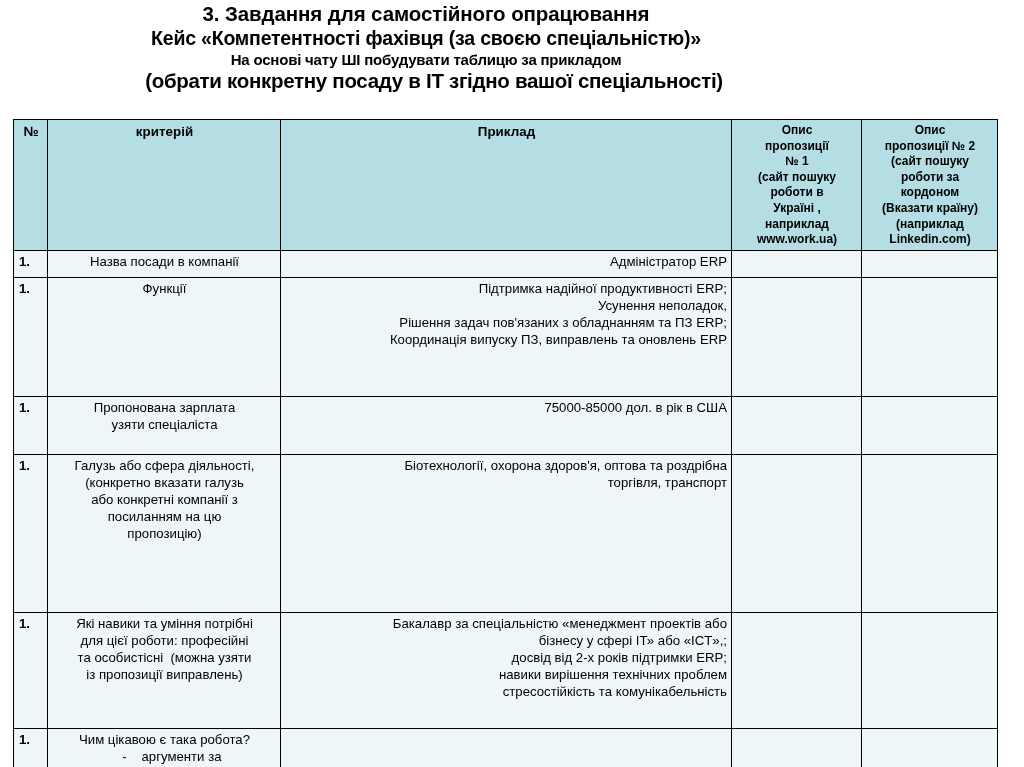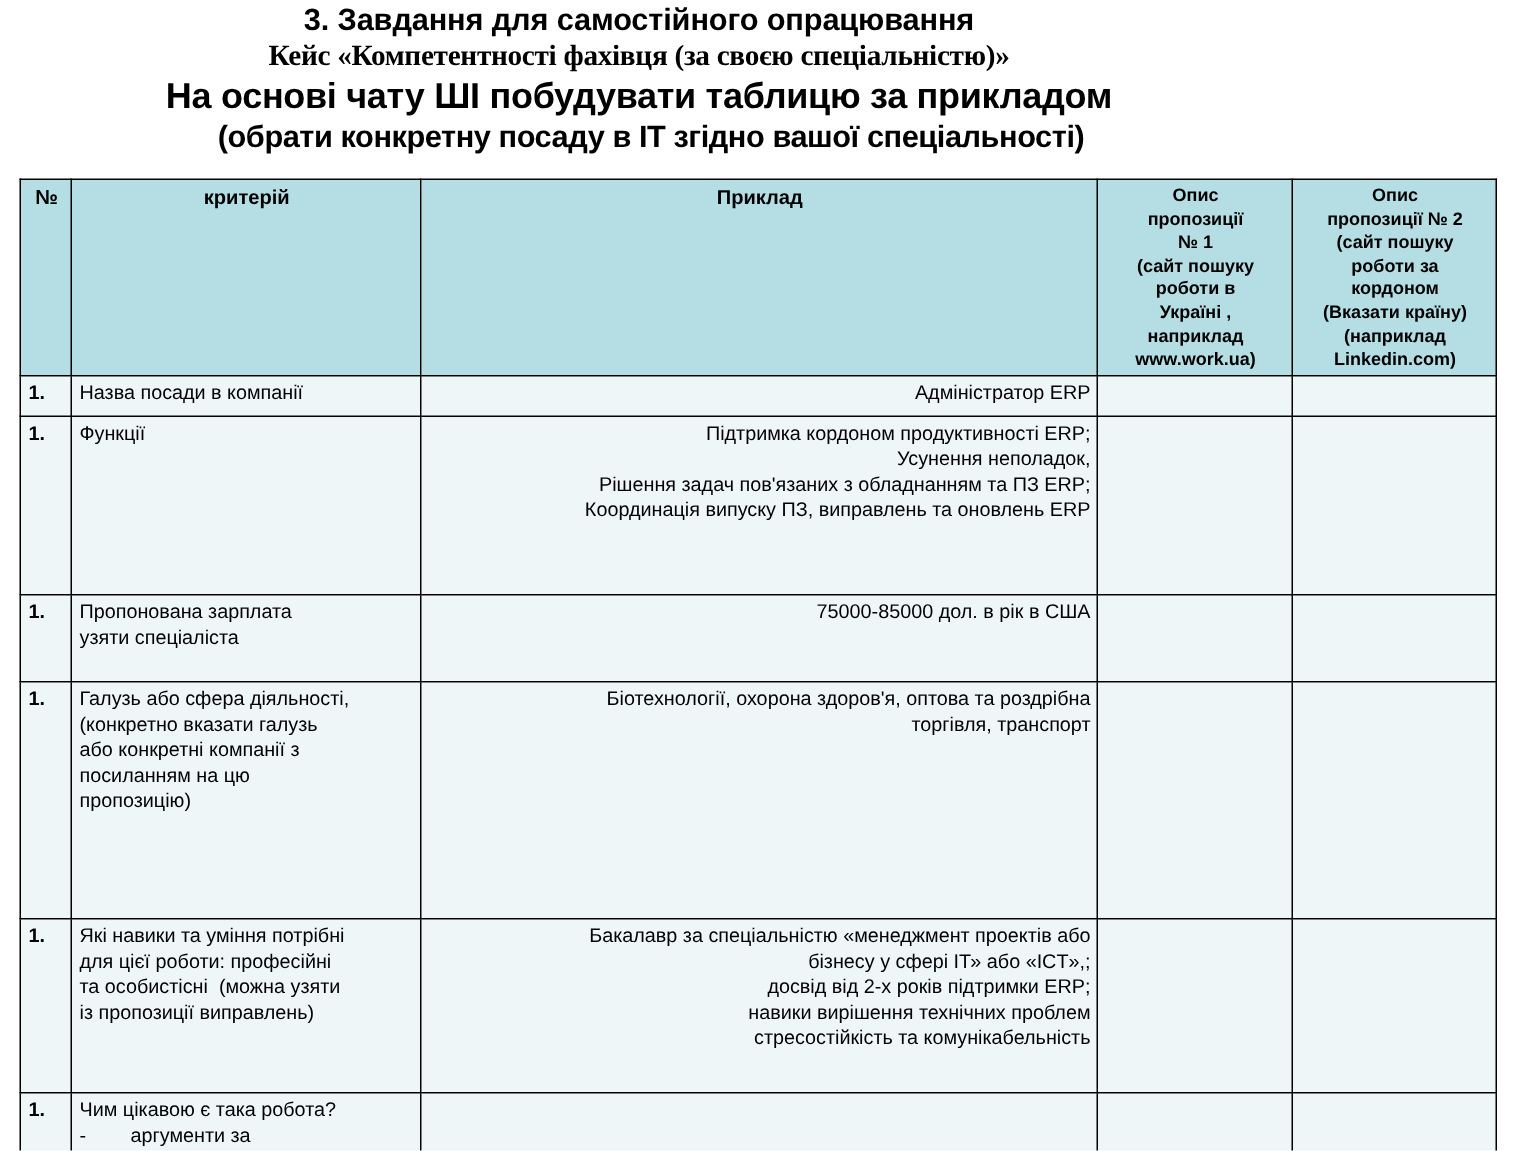--- a/index.html
+++ b/index.html
@@ -27,30 +27,30 @@
     line-height: 1.17;
     white-space: nowrap;
   }
   .title-line.l1 {
     font-family: "Liberation Sans", sans-serif;
     font-weight: bold;
     font-size: 20.5px;
     letter-spacing: -0.1px;
   }
   .title-line.l2 {
-    font-family: Liberation Serif, serif;
+    font-family: Liberation Sans, sans-serif;
     font-weight: bold;
     font-size: 19.5px;
     letter-spacing: -0.2px;
     margin-top: 1px;
   }
   .title-line.l3 {
     font-family: "Liberation Sans", sans-serif;
     font-weight: bold;
-    font-size: 24px;
+    font-size: 15px;
     letter-spacing: -0.2px;
     margin-top: 1px;
   }
   .title-line.l4 {
     font-family: "Liberation Sans", sans-serif;
     font-weight: bold;
     font-size: 20.5px;
     letter-spacing: -0.3px;
     margin-top: 1px;
     margin-left: 16px;
@@ -102,21 +102,21 @@
 
   
   td.num {
     background: #b4dde4;
     font-weight: bold;
     text-align: left;
     padding-left: 5px;
     font-size: 13.4px;
   }
 
-  td.crit { padding-left: 6px; }
+  td.crit { padding-left: 6px; text-align: center; }
   td.ex   { padding-left: 7px; text-align: right; }
 
   .cellline { display: block; white-space: pre; }
   .dash-item {
     display: block;
     white-space: pre;
     padding-left: 0;
   }
   .dash-item .dash { display: inline-block; width: 34px; }
 
@@ -189,21 +189,21 @@
           </td>
           <td></td>
           <td></td>
         </tr>
         <tr class="r2">
           <td class="num">1.</td>
           <td class="crit">
             <span class="cellline">Функції</span>
           </td>
           <td class="ex">
-            <span class="cellline">Підтримка кордоном продуктивності ERP;</span>
+            <span class="cellline">Підтримка надійної продуктивності ERP;</span>
             <span class="cellline">Усунення неполадок,</span>
             <span class="cellline">Рішення задач пов'язаних з обладнанням та ПЗ ERP;</span>
             <span class="cellline">Координація випуску ПЗ, виправлень та оновлень ERP</span>
           </td>
           <td></td>
           <td></td>
         </tr>
         <tr class="r3">
           <td class="num">1.</td>
           <td class="crit">

